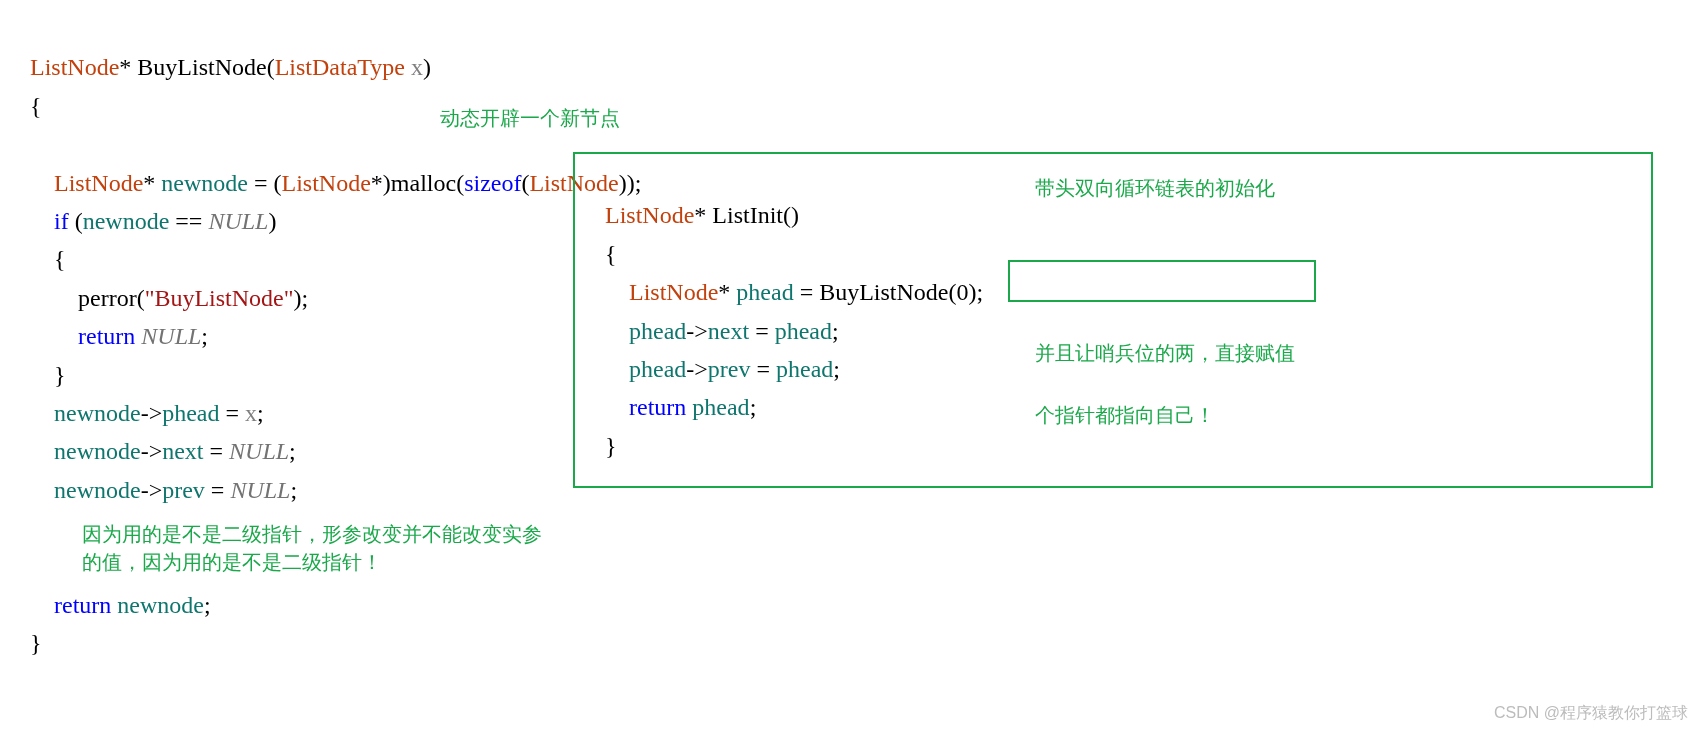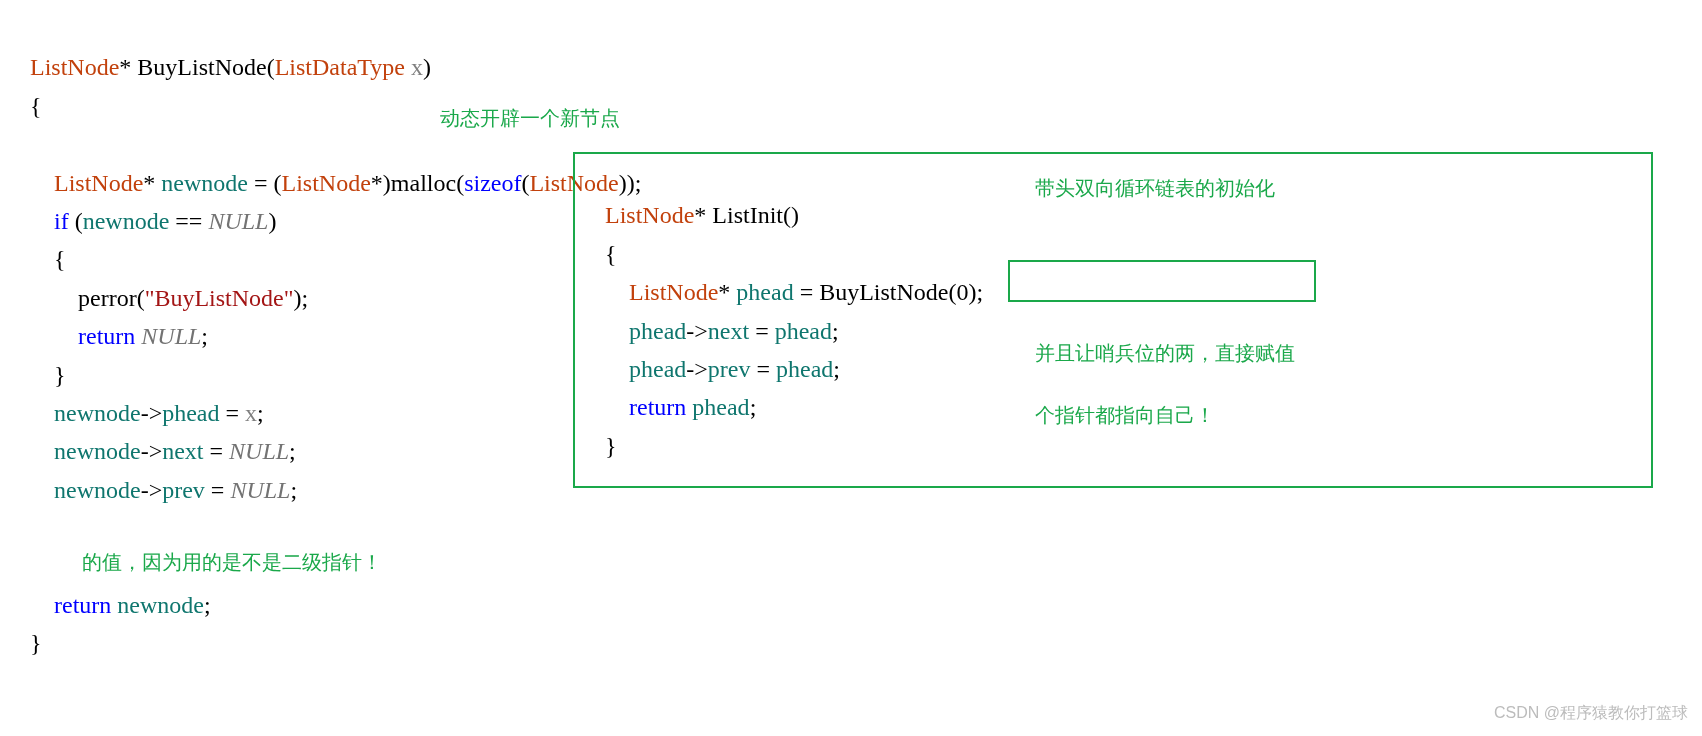--- a/index.html
+++ b/index.html
@@ -89,21 +89,21 @@
     <span class="tok-var">newnode</span><span class="tok-punct">-&gt;</span><span class="tok-var">next</span><span class="tok-punct"> = </span><span class="tok-macro">NULL</span><span class="tok-punct">;</span>
     <span class="tok-var">newnode</span><span class="tok-punct">-&gt;</span><span class="tok-var">prev</span><span class="tok-punct"> = </span><span class="tok-macro">NULL</span><span class="tok-punct">;</span>
 
 
     <span class="tok-kw">return</span><span class="tok-punct"> </span><span class="tok-var">newnode</span><span class="tok-punct">;</span>
 }
 </div>
 
 <div class="annot a1">动态开辟一个新节点</div>
 <div class="annot a2">
-  <br>
+  <span>因为用的是不是二级指针，形参改变并不能改变实参</span><br>
   <span>的值，因为用的是不是二级指针！</span>
 </div>
 
 <div class="box"></div>
 
 <div class="code-right">
 <span class="tok-type">ListNode</span><span class="tok-punct">* </span><span class="tok-fn">ListInit</span><span class="tok-punct">()</span>
 {
     <span class="tok-type">ListNode</span><span class="tok-punct">* </span><span class="tok-var">phead</span><span class="tok-punct"> = </span><span class="tok-fn">BuyListNode</span><span class="tok-punct">(</span><span class="tok-num">0</span><span class="tok-punct">);</span>
     <span class="tok-var">phead</span><span class="tok-punct">-&gt;</span><span class="tok-var">next</span><span class="tok-punct"> = </span><span class="tok-var">phead</span><span class="tok-punct">;</span>

